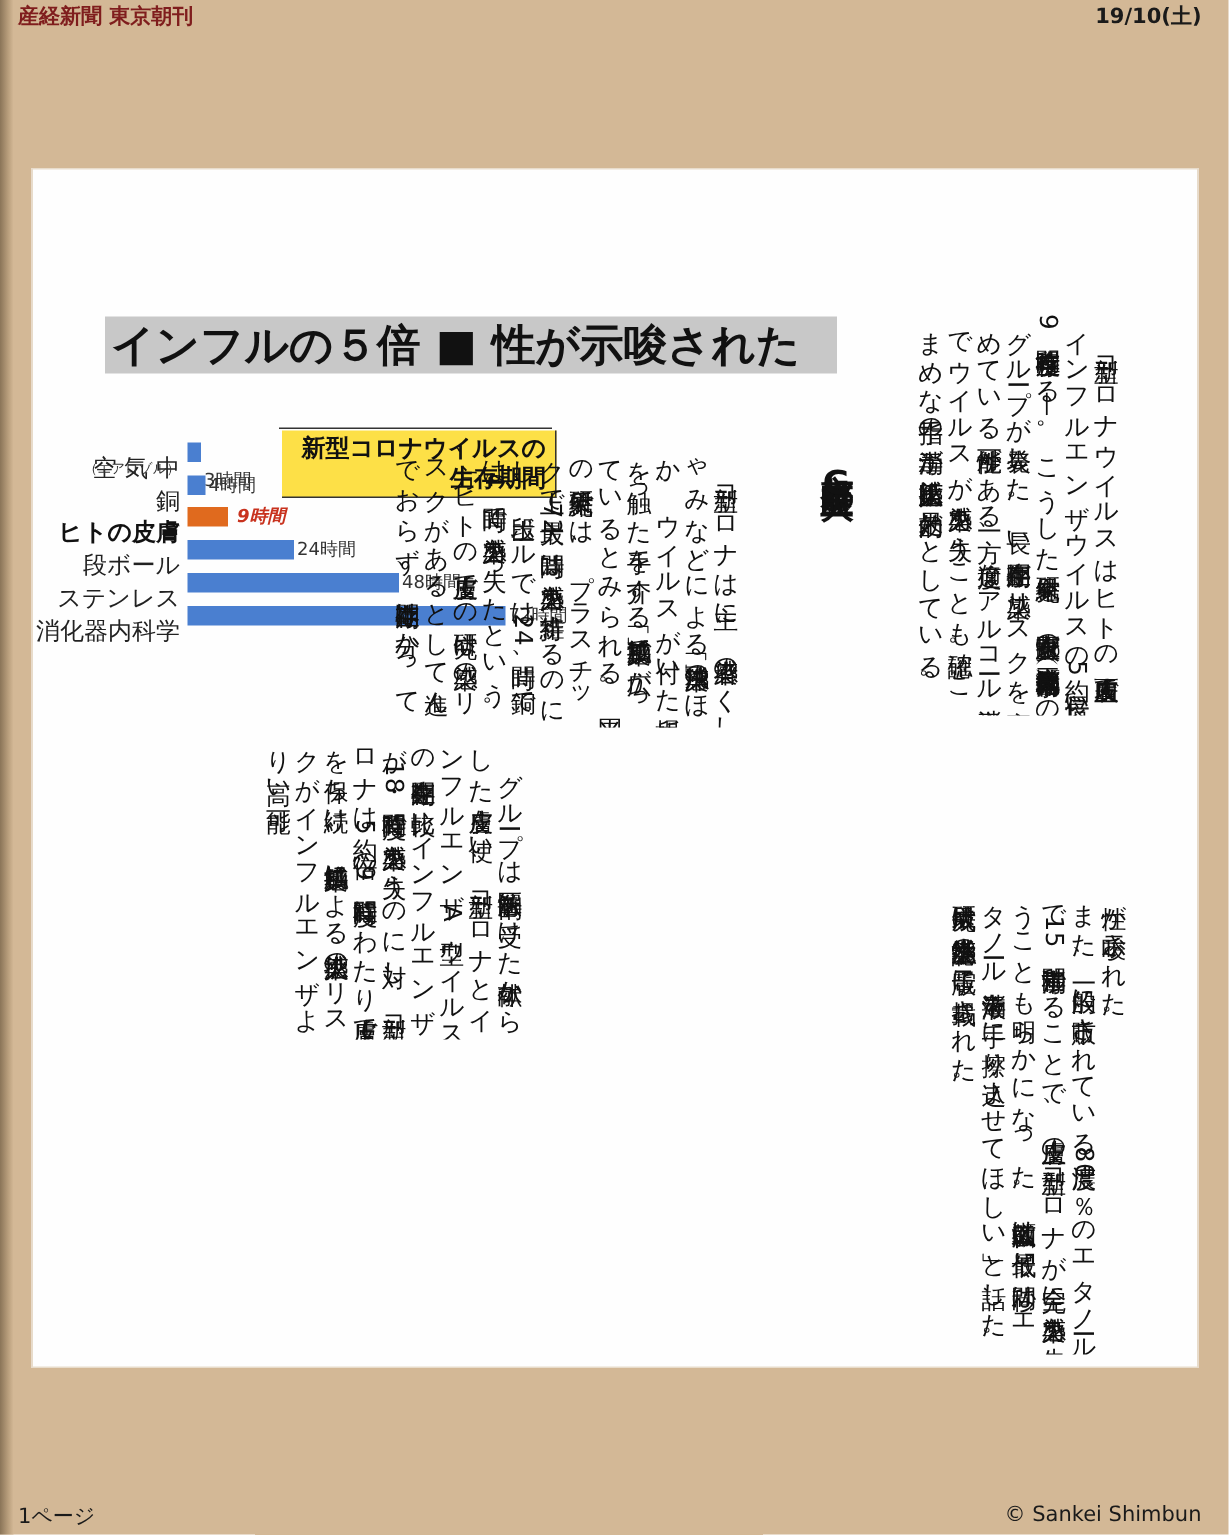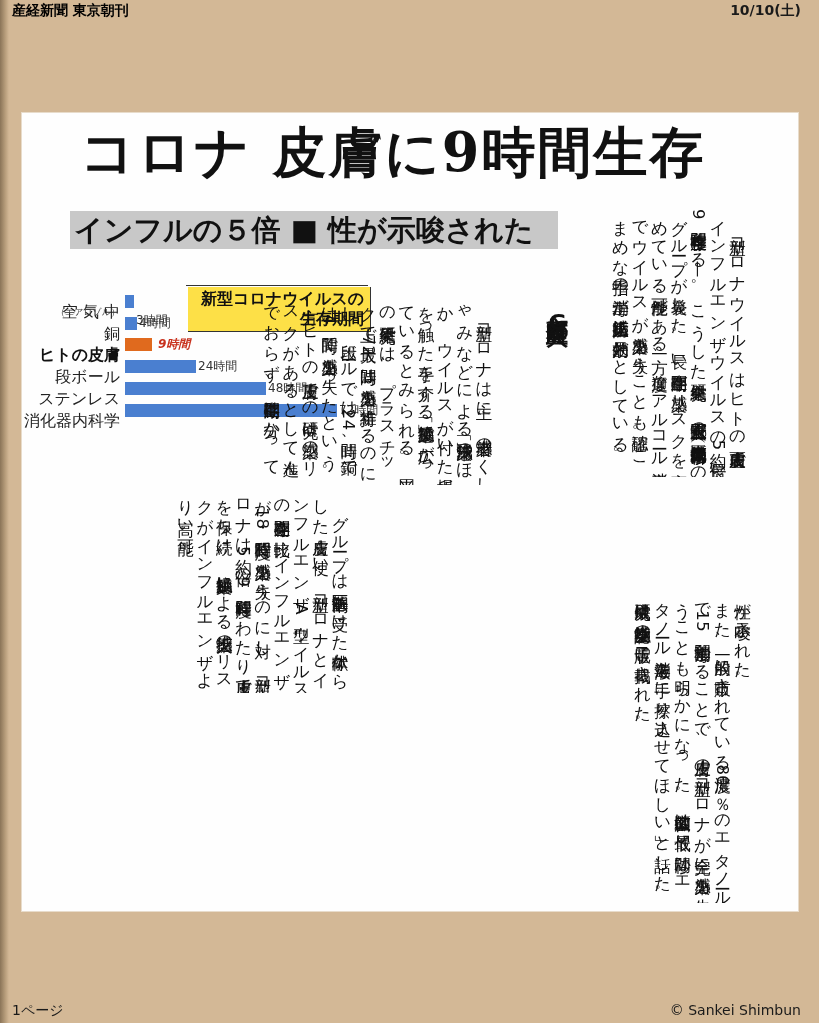--- a/index.html
+++ b/index.html
@@ -6,21 +6,21 @@
   body {
     width:819px; height:1023px; position:relative; overflow:hidden;
     background:#d3b896;
     font-family:"DejaVu Sans", sans-serif;
   }
   .spine {
     position:absolute; left:0; top:0; width:9px; height:1023px;
     background:linear-gradient(to right,#8a7458,#b89e7c 60%,#d3b896);
   }
   .topbar-left {
-    position:absolute; left:12px; top:2px; font-size:14px; font-weight:bold; color:#000000;
+    position:absolute; left:12px; top:2px; font-size:14px; font-weight:bold; color:#7f1d1d;
   }
   .topbar-right {
     position:absolute; right:18px; top:2px; font-size:14px; font-weight:bold; color:#1a1a1a;
   }
   .footer-left { position:absolute; left:12px; top:1002px; font-size:14px; color:#1a1a1a; }
   .footer-right { position:absolute; right:18px; top:1002px; font-size:14px; color:#1a1a1a; }
 
   .clip {
     position:absolute; left:21px; top:112px; width:776px; height:798px;
     background:#fefefe; border:1px solid #e8dccb;
@@ -72,24 +72,23 @@
   .chart-note {
     position:absolute; left:20px; top:328px; width:345px; font-size:10px; line-height:14px; color:#333;
     font-family:"DejaVu Serif", serif;
   }
 </style>
 </head>
 <body>
 
 <div class="spine"></div>
 <div class="topbar-left">産経新聞 東京朝刊</div>
-<div class="topbar-right">10/10(土)</div>
+<div class="topbar-right">19/10(土)</div>
 
 <div class="clip">
-  <div class="headline">コロナ 皮膚に9時間生存</div>
   <div class="subhead">インフルの５倍 ■ 性が示唆された</div>
 
   <div class="vcol" style="left:588px; top:96px; width:176px; height:268px;">
     <p style="text-indent:1em;">新型コロナウイルスはヒトの皮膚表面上で、インフルエンザウイルスの約5倍長い9時間程度生存する—。こうした研究結果を、京都府立医大の広瀬亮平助教（消化器内科学）らの研究グループが発表した。長い生存期間が感染リスクを高めている可能性がある一方、適度なアルコール消毒でウイルスが感染力を失うことも確認。こまめな手指の消毒が感染拡大防止に効果的だとしている。</p>
     
   </div>
 
   <div class="byline">京都府立医大G</div>
 
   <div class="chart">

